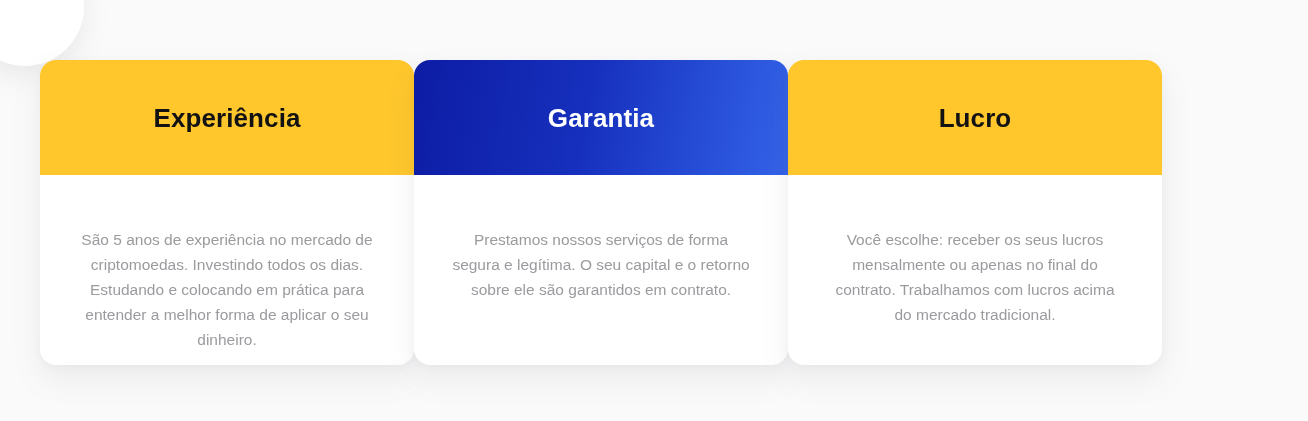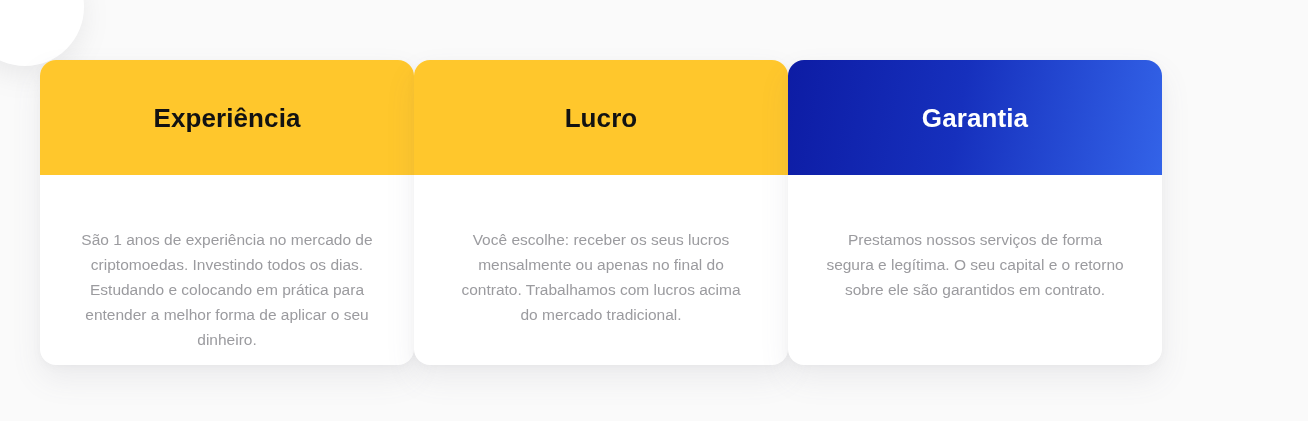--- a/index.html
+++ b/index.html
@@ -108,36 +108,36 @@
 
   <div class="deco-circle"></div>
 
   <div class="cards">
 
     <div class="card">
       <div class="card-header yellow">
         <h2 class="card-title dark">Experiência</h2>
       </div>
       <div class="card-body">
-        <p class="card-text">São 1 anos de experiência no mercado de criptomoedas. Investindo todos os dias. Estudando e colocando em prática para entender a melhor forma de aplicar o seu dinheiro.</p>
+        <p class="card-text">São 5 anos de experiência no mercado de criptomoedas. Investindo todos os dias. Estudando e colocando em prática para entender a melhor forma de aplicar o seu dinheiro.</p>
+      </div>
+    </div>
+
+    <div class="card">
+      <div class="card-header blue">
+        <h2 class="card-title light">Garantia</h2>
+      </div>
+      <div class="card-body">
+        <p class="card-text">Prestamos nossos serviços de forma segura e legítima. O seu capital e o retorno sobre ele são garantidos em contrato.</p>
       </div>
     </div>
 
     <div class="card">
       <div class="card-header yellow">
         <h2 class="card-title dark">Lucro</h2>
       </div>
       <div class="card-body">
         <p class="card-text">Você escolhe: receber os seus lucros mensalmente ou apenas no final do contrato. Trabalhamos com lucros acima do mercado tradicional.</p>
       </div>
     </div>
 
-    <div class="card">
-      <div class="card-header blue">
-        <h2 class="card-title light">Garantia</h2>
-      </div>
-      <div class="card-body">
-        <p class="card-text">Prestamos nossos serviços de forma segura e legítima. O seu capital e o retorno sobre ele são garantidos em contrato.</p>
-      </div>
-    </div>
-
   </div>
 </div>
 
 </body></html>

